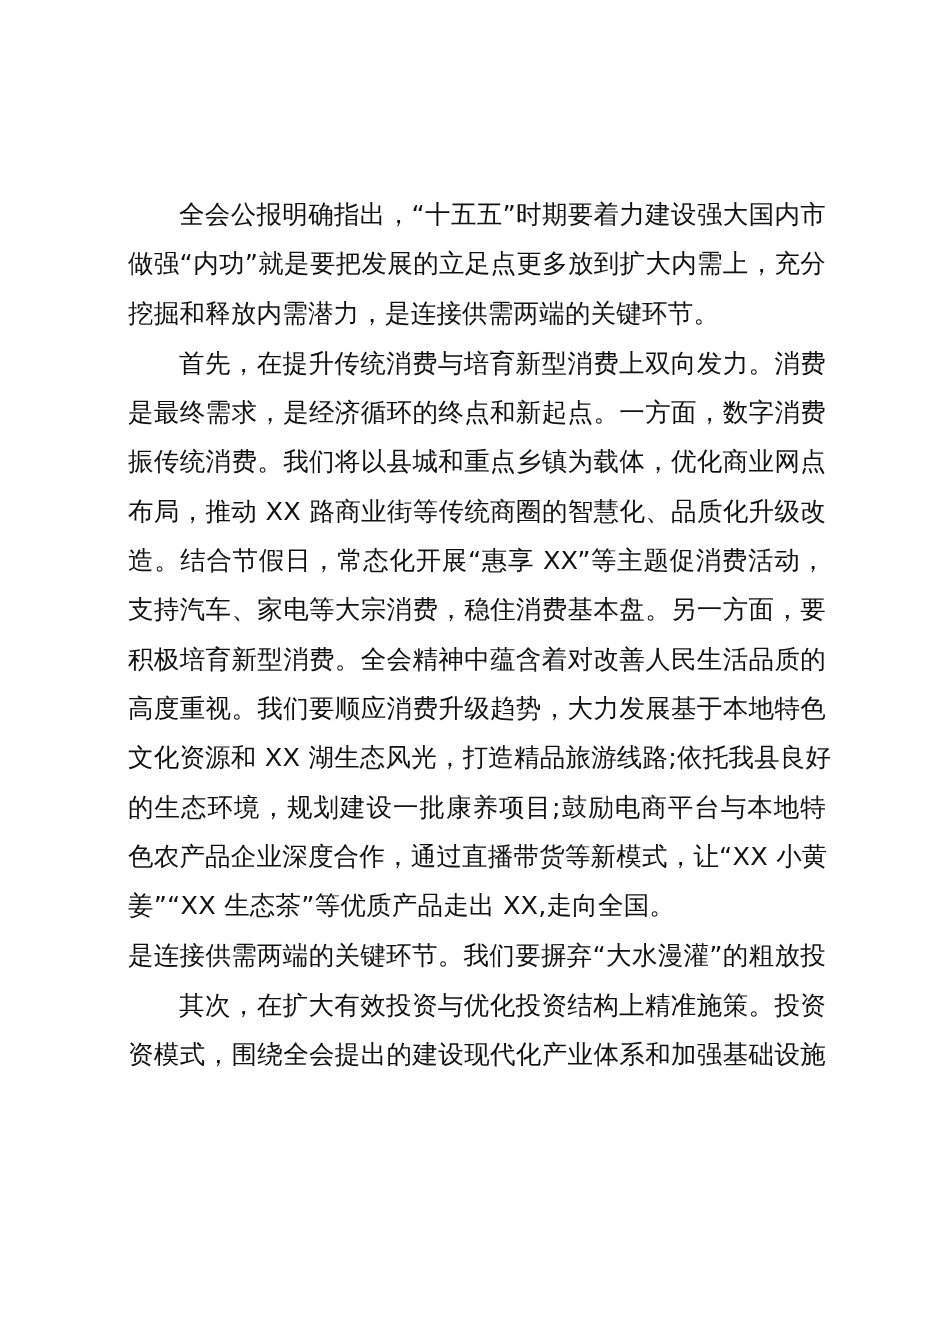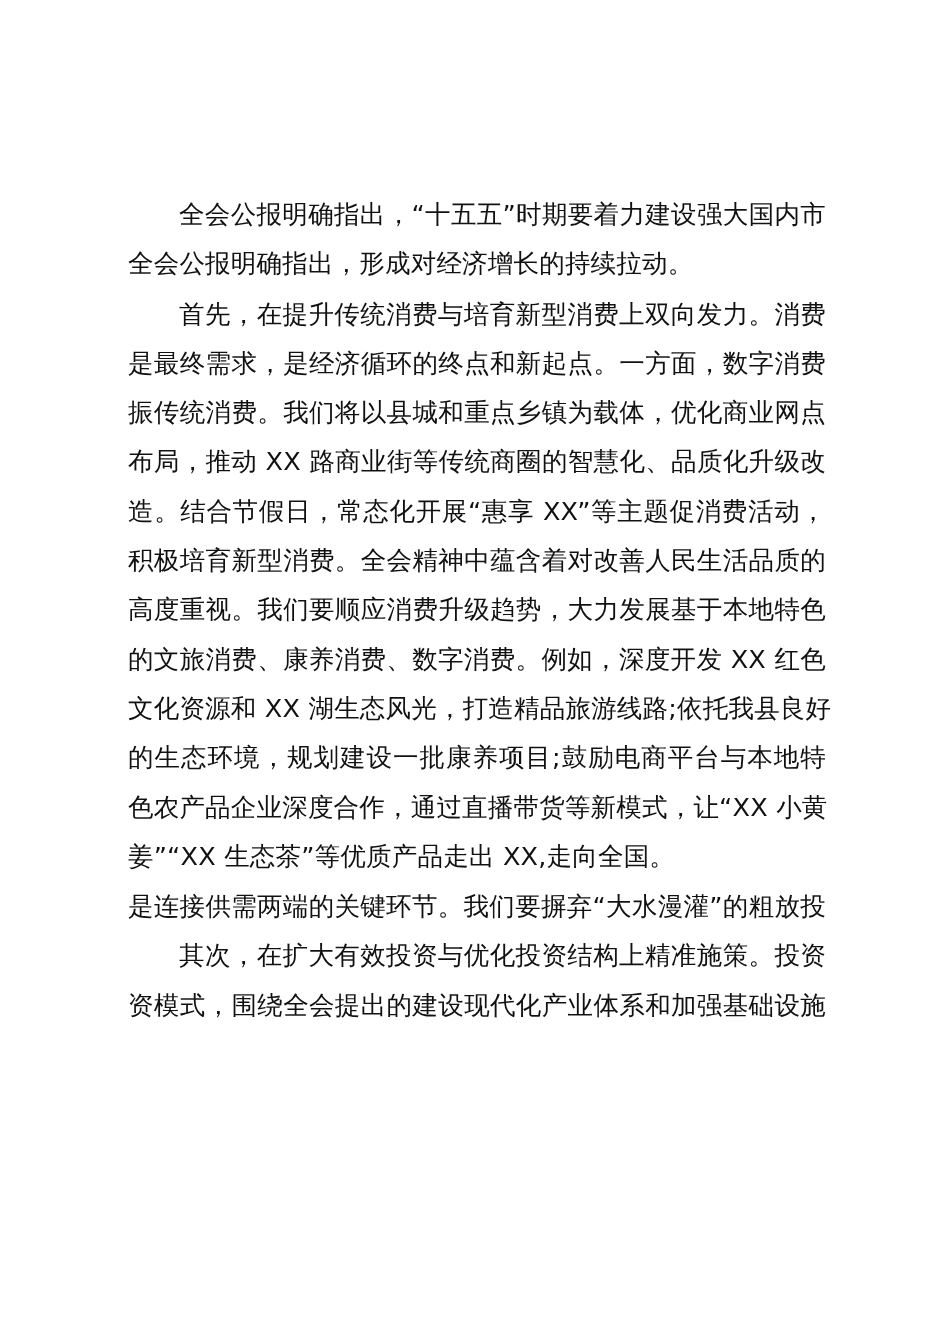--- a/index.html
+++ b/index.html
@@ -19,32 +19,33 @@
   .para + .para { margin-top:1px; }
 </style>
 </head>
 <body>
 
 <div class="page">
   <div class="content">
 
     <div class="para">
       <div class="line indent">全会公报明确指出，“十五五”时期要着力建设强大国内市</div>
-      <div class="line last">全会公报明确指出，形成对经济增长的持续拉动。</div>
+      <div class="line">做强“内功”就是要把发展的立足点更多放到扩大内需上，充分</div>
+      <div class="line last">挖掘和释放内需潜力，是连接供需两端的关键环节。</div>
     </div>
 
     <div class="para">
       <div class="line indent">首先，在提升传统消费与培育新型消费上双向发力。消费</div>
       <div class="line">是最终需求，是经济循环的终点和新起点。一方面，数字消费</div>
       <div class="line">振传统消费。我们将以县城和重点乡镇为载体，优化商业网点</div>
       <div class="line">布局，推动 XX 路商业街等传统商圈的智慧化、品质化升级改</div>
       <div class="line">造。结合节假日，常态化开展“惠享 XX”等主题促消费活动，</div>
+      <div class="line">支持汽车、家电等大宗消费，稳住消费基本盘。另一方面，要</div>
       <div class="line">积极培育新型消费。全会精神中蕴含着对改善人民生活品质的</div>
       <div class="line">高度重视。我们要顺应消费升级趋势，大力发展基于本地特色</div>
-      <div class="line">的文旅消费、康养消费、数字消费。例如，深度开发 XX 红色</div>
       <div class="line">文化资源和 XX 湖生态风光，打造精品旅游线路;依托我县良好</div>
       <div class="line">的生态环境，规划建设一批康养项目;鼓励电商平台与本地特</div>
       <div class="line">色农产品企业深度合作，通过直播带货等新模式，让“XX 小黄</div>
       <div class="line last">姜”“XX 生态茶”等优质产品走出 XX,走向全国。</div>
     </div>
 
     <div class="para">
       <div class="line">是连接供需两端的关键环节。我们要摒弃“大水漫灌”的粗放投</div>
       <div class="line indent">其次，在扩大有效投资与优化投资结构上精准施策。投资</div>
       <div class="line">资模式，围绕全会提出的建设现代化产业体系和加强基础设施</div>

